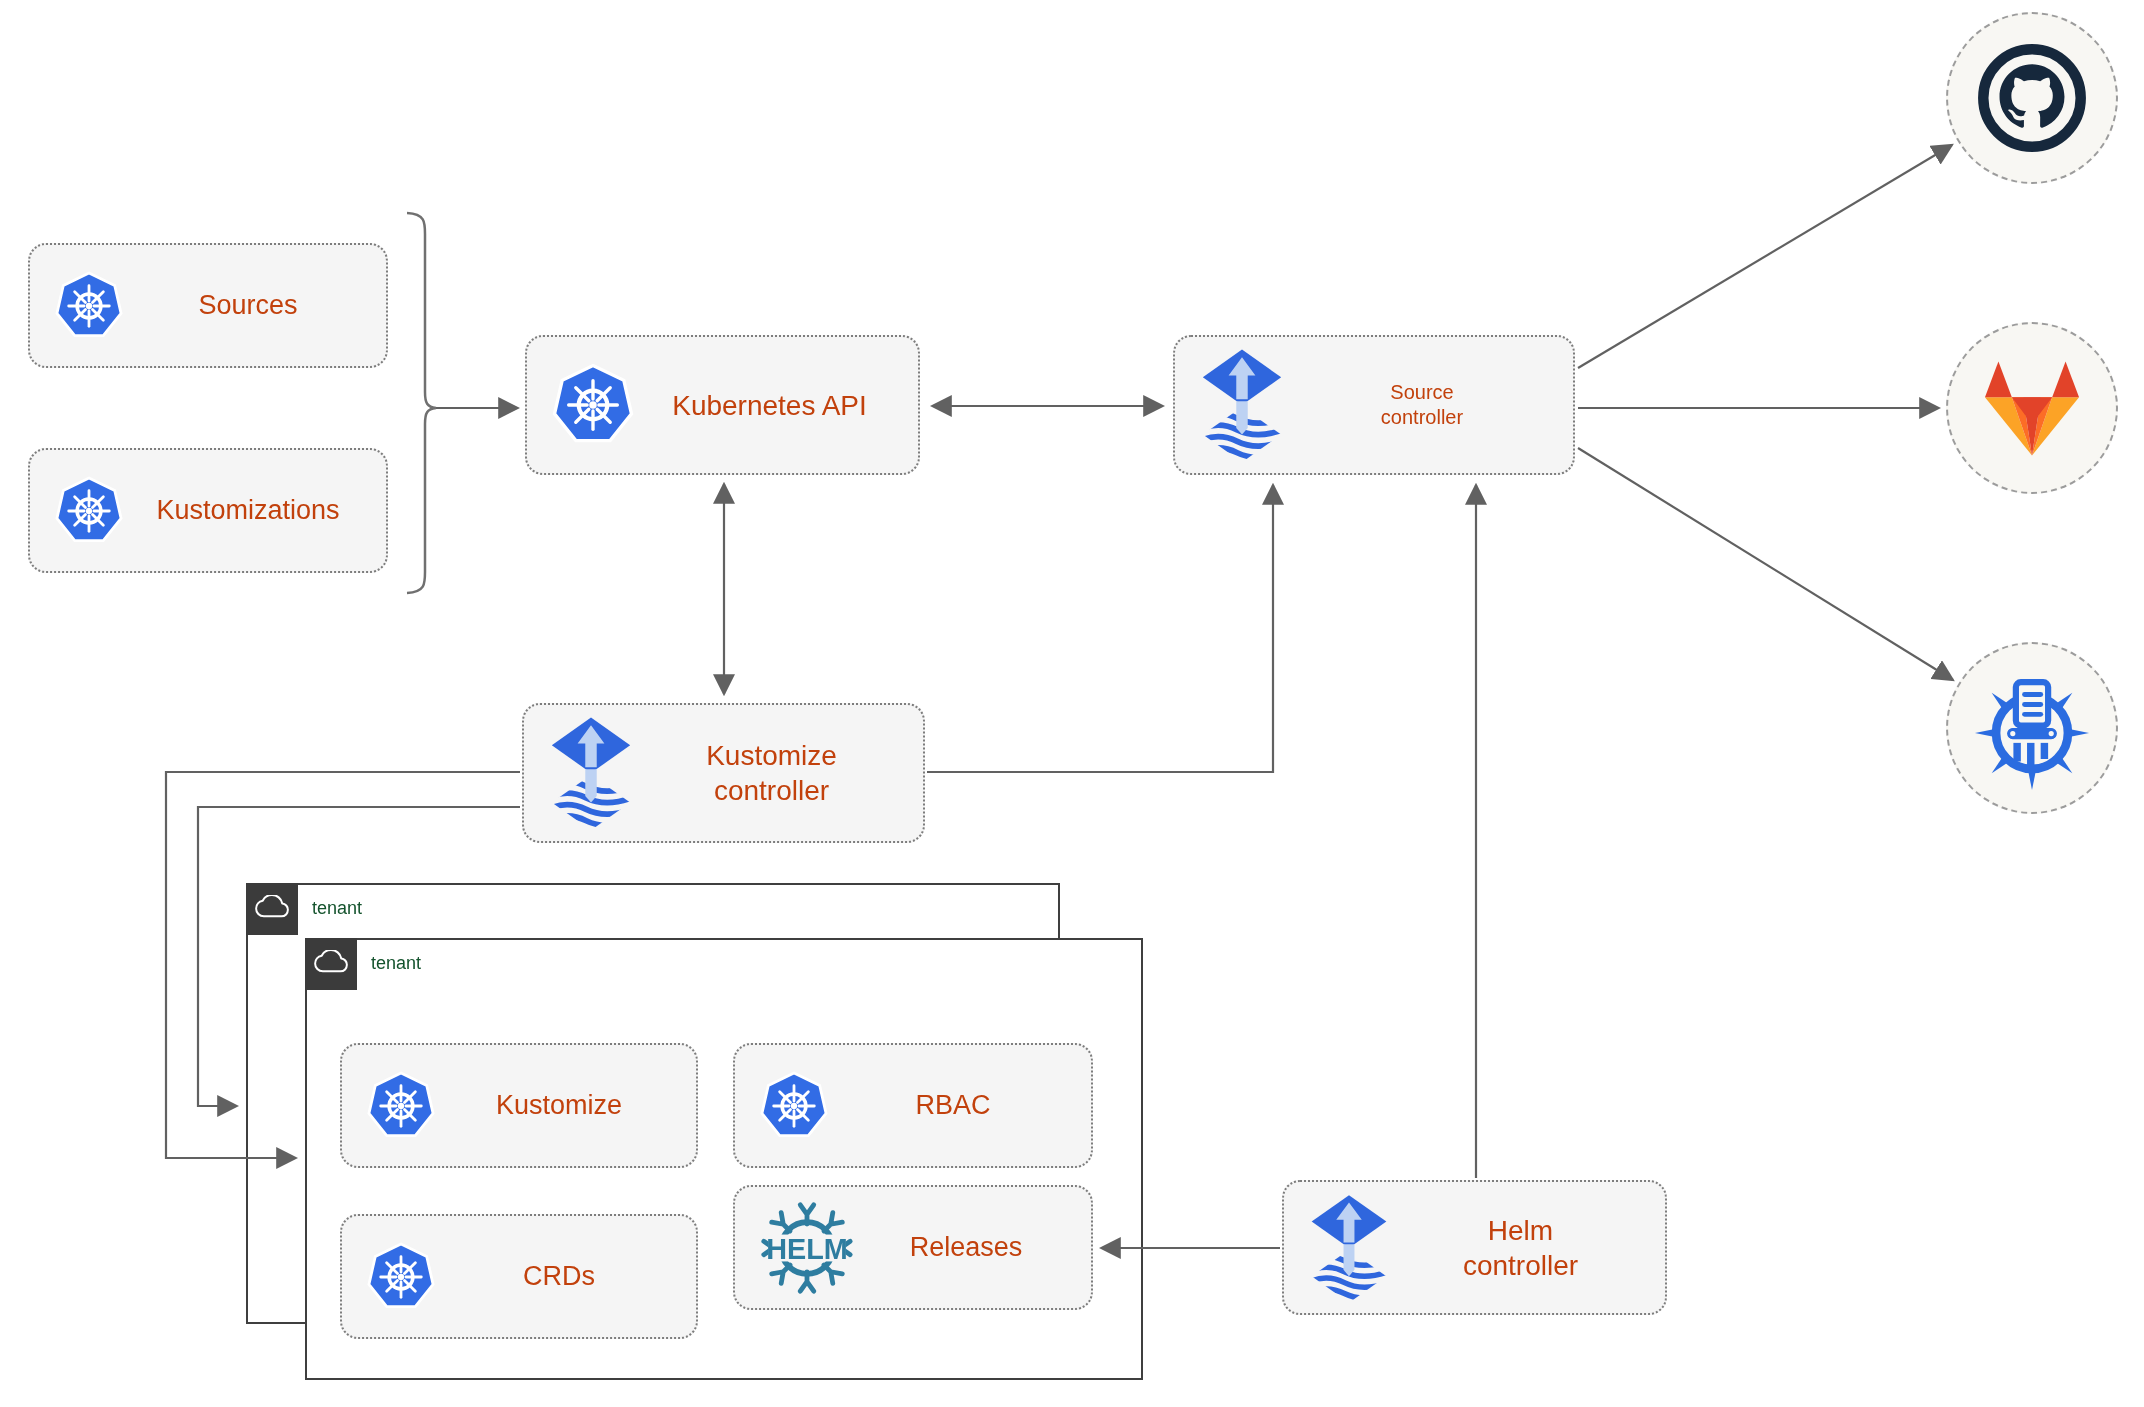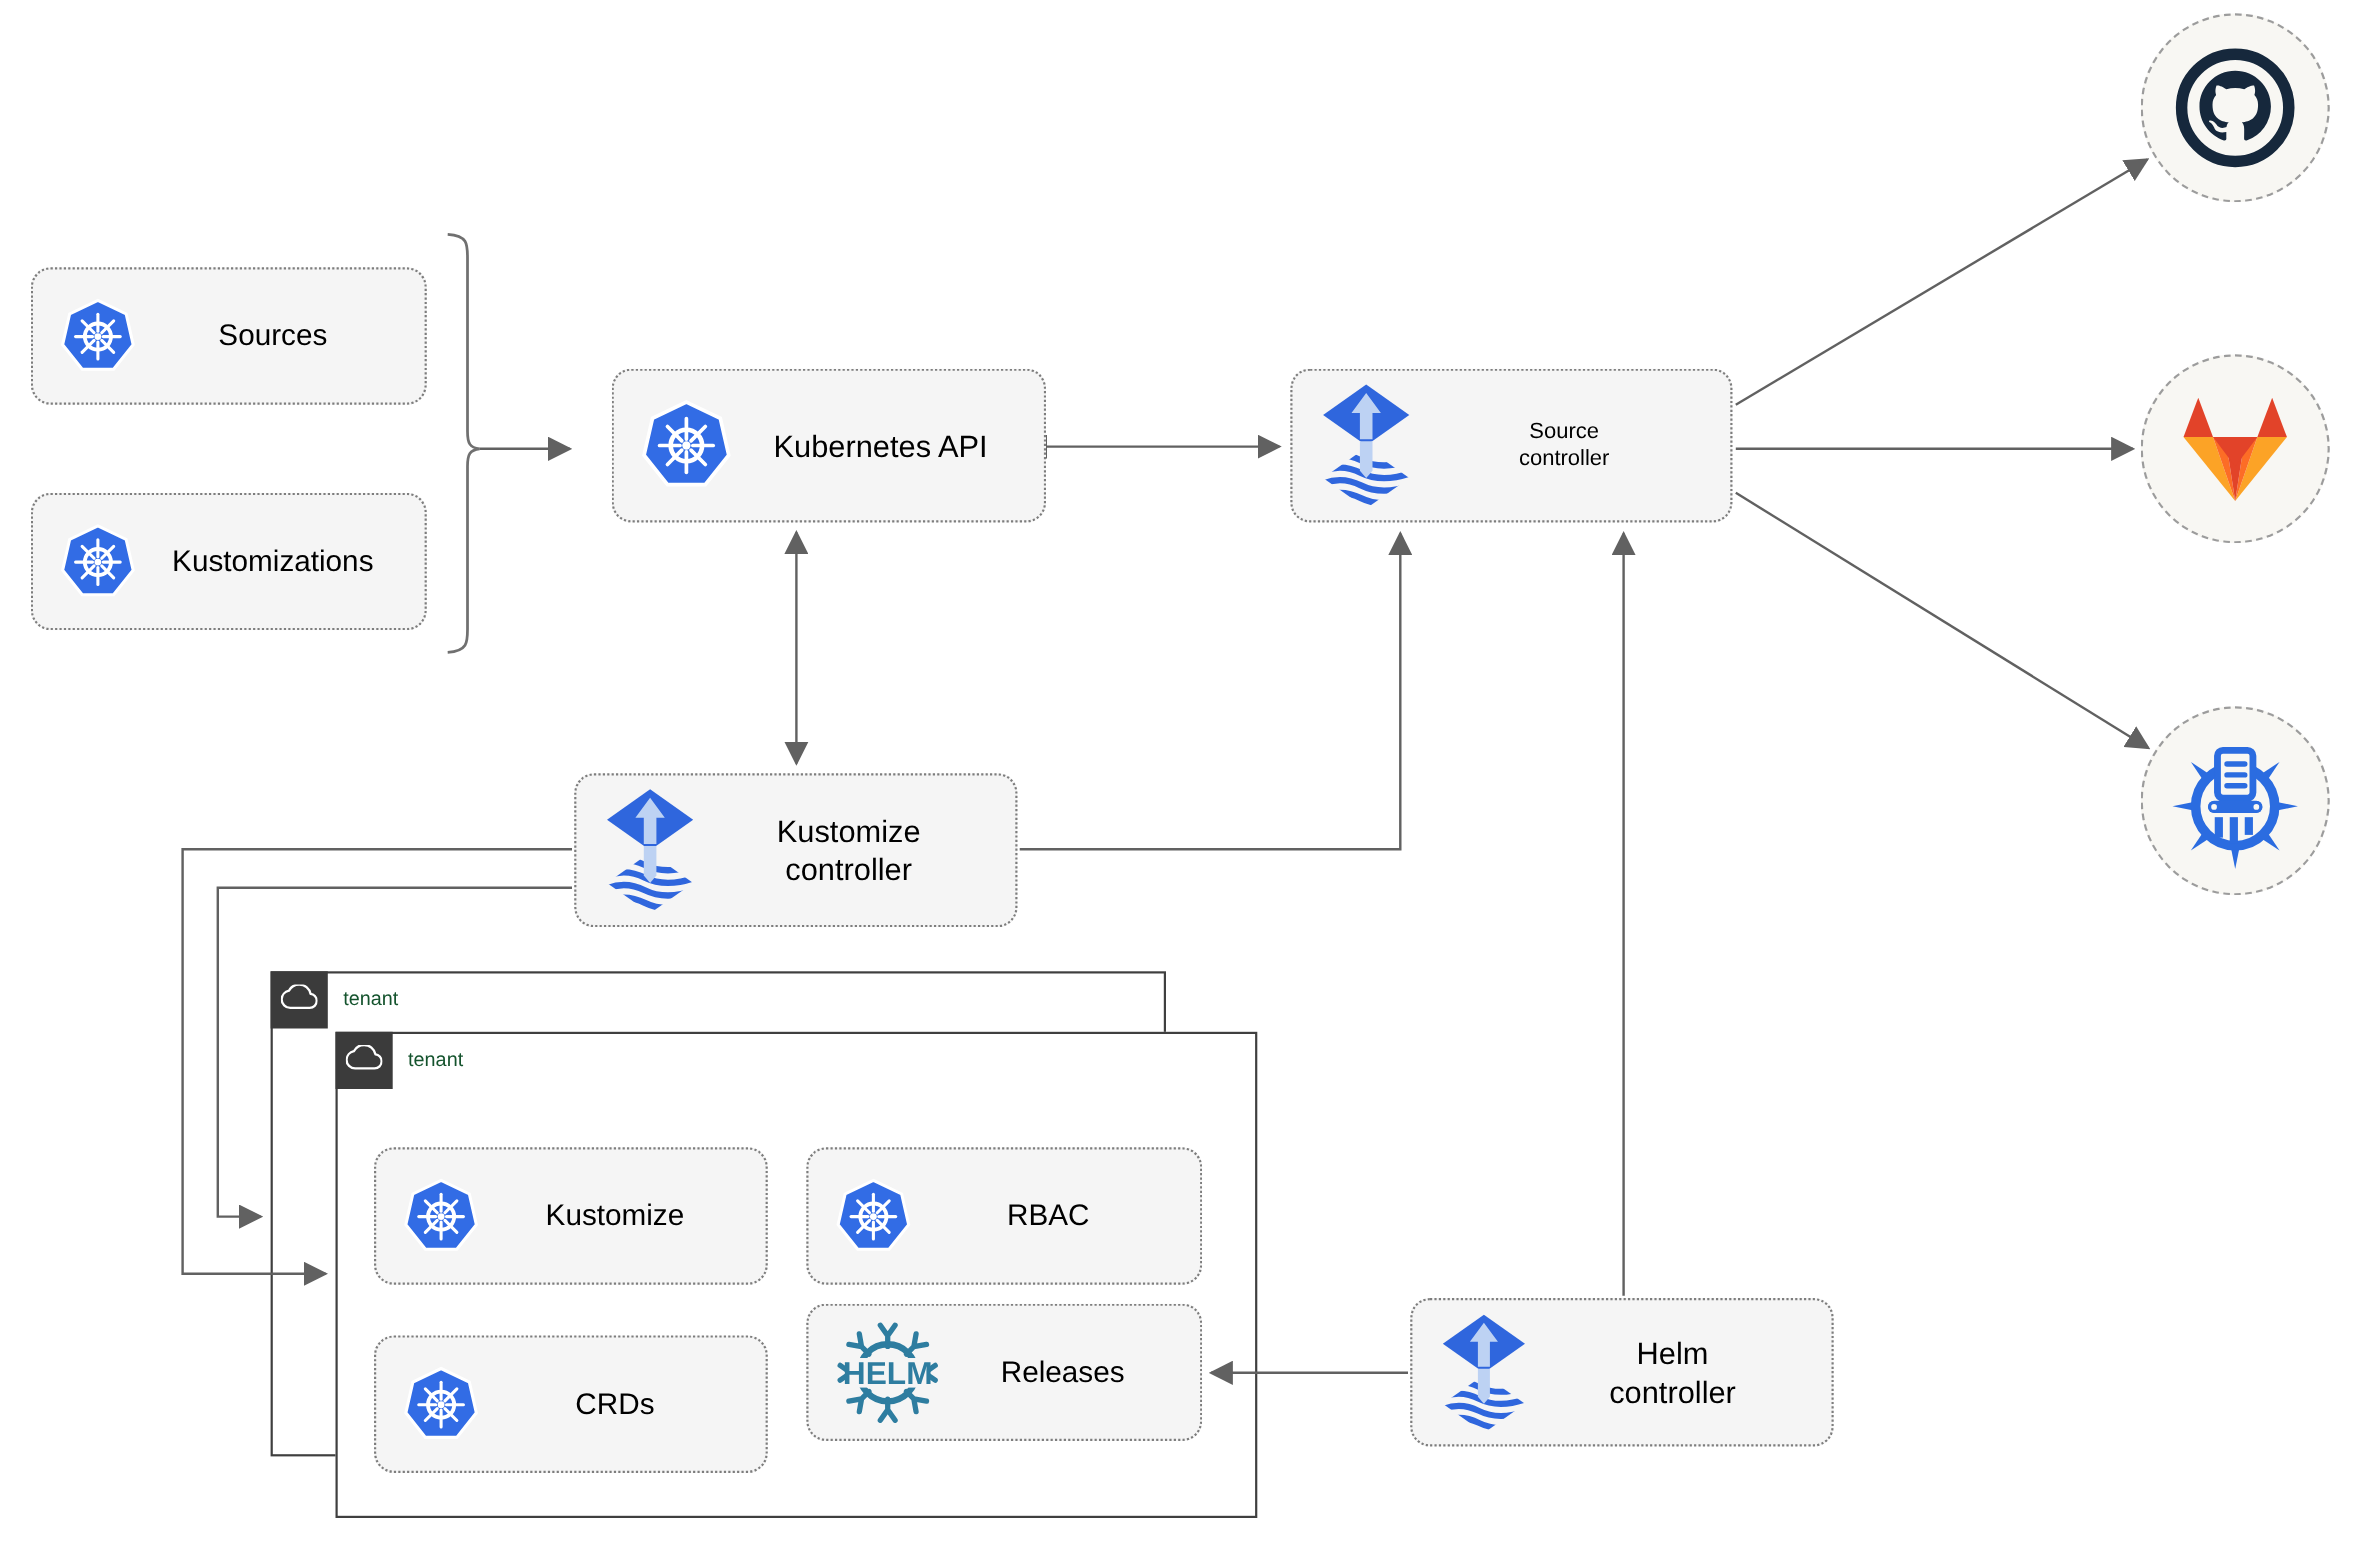--- a/index.html
+++ b/index.html
@@ -7,21 +7,21 @@
     position:relative;width:2144px;height:1407px;overflow:hidden;
     font-family:"Liberation Sans",sans-serif;background:#ffffff;
   }
   .node{
     position:absolute;box-sizing:border-box;background:#f5f5f5;
     border:2px dotted #7d7d7d;border-radius:18px;
     display:flex;align-items:center;padding:0 14px;z-index:5;
   }
   .node .ic{flex:0 0 auto;margin-left:10px;}
   .node .lbl{
-    flex:1;text-align:center;font-size:27px;color:#000000;
+    flex:1;text-align:center;font-size:27px;color:#c2410c;
     white-space:pre-line;line-height:1.25;
   }
   .endpoint{
     position:absolute;width:172px;height:172px;border-radius:50%;
     box-sizing:border-box;background:#f8f7f3;border:2px dashed #9c9c9c;
     display:flex;align-items:center;justify-content:center;z-index:5;
   }
   .tenant{position:absolute;box-sizing:border-box;background:#ffffff;border:2px solid #3f3f3f;}
   .tenant-back{z-index:1;}
   .tenant-front{z-index:2;}
@@ -211,21 +211,21 @@
     <div class="lbl">Sources</div>
   </div>
 
   <div class="node" style="left:28px;top:448px;width:360px;height:125px">
     <svg class="ic" width="70" height="74" viewBox="0 0 100 104">
         <use href="#sym-k8s"></use>
       </svg>
     <div class="lbl">Kustomizations</div>
   </div>
 
-  <div class="node" style="left:556px;top:335px;width:395px;height:140px">
+  <div class="node" style="left:525px;top:335px;width:395px;height:140px">
     <svg class="ic" width="84" height="88" viewBox="0 0 100 104">
         <use href="#sym-k8s"></use>
       </svg>
     <div class="lbl" style="font-size:28px">Kubernetes API</div>
   </div>
 
   <div class="node" style="left:1173px;top:335px;width:402px;height:140px">
     <svg class="ic" width="86" height="116" viewBox="0 0 90 120">
         <use href="#sym-flux"></use>
       </svg>

